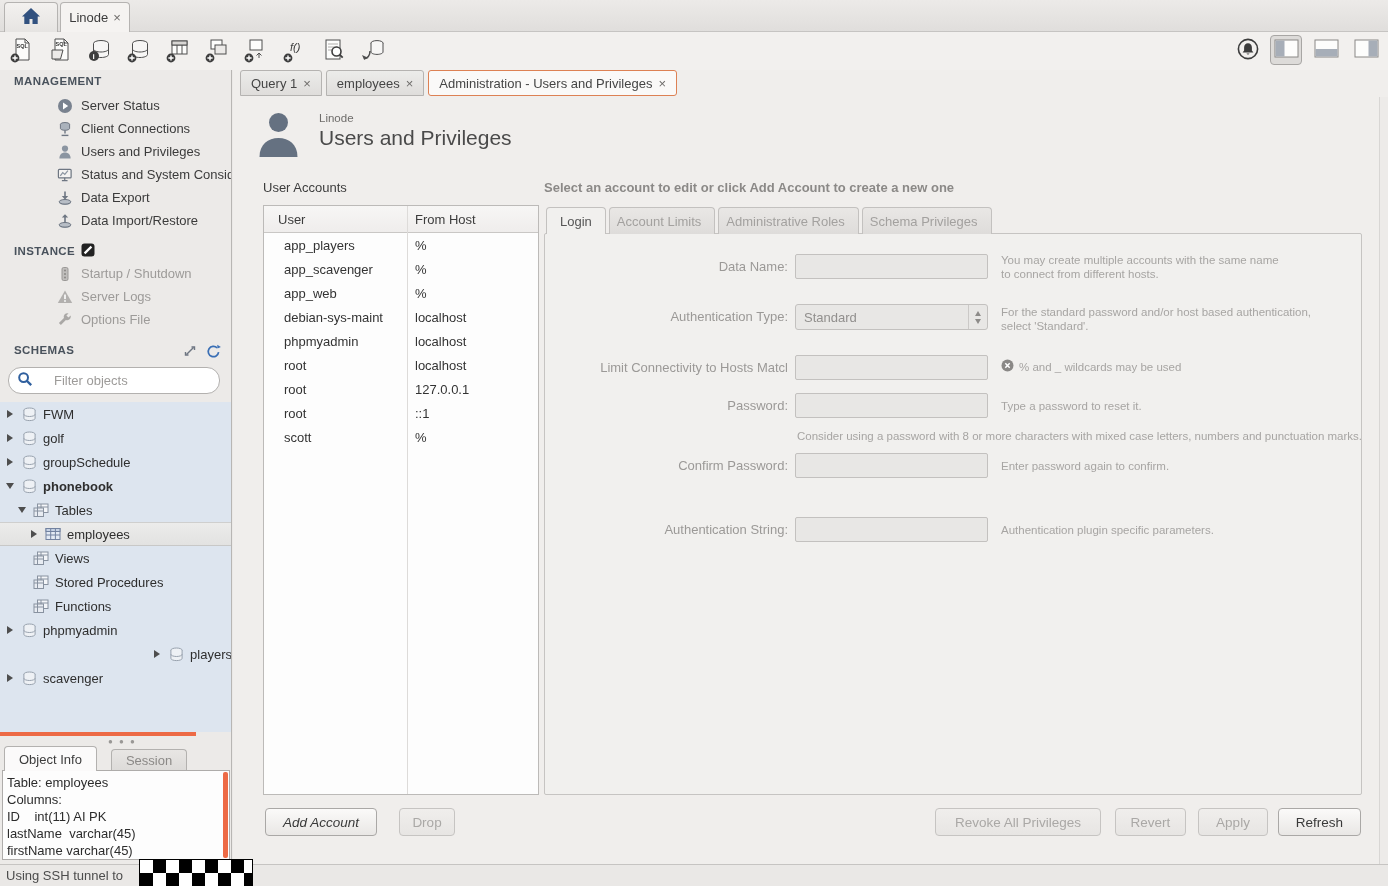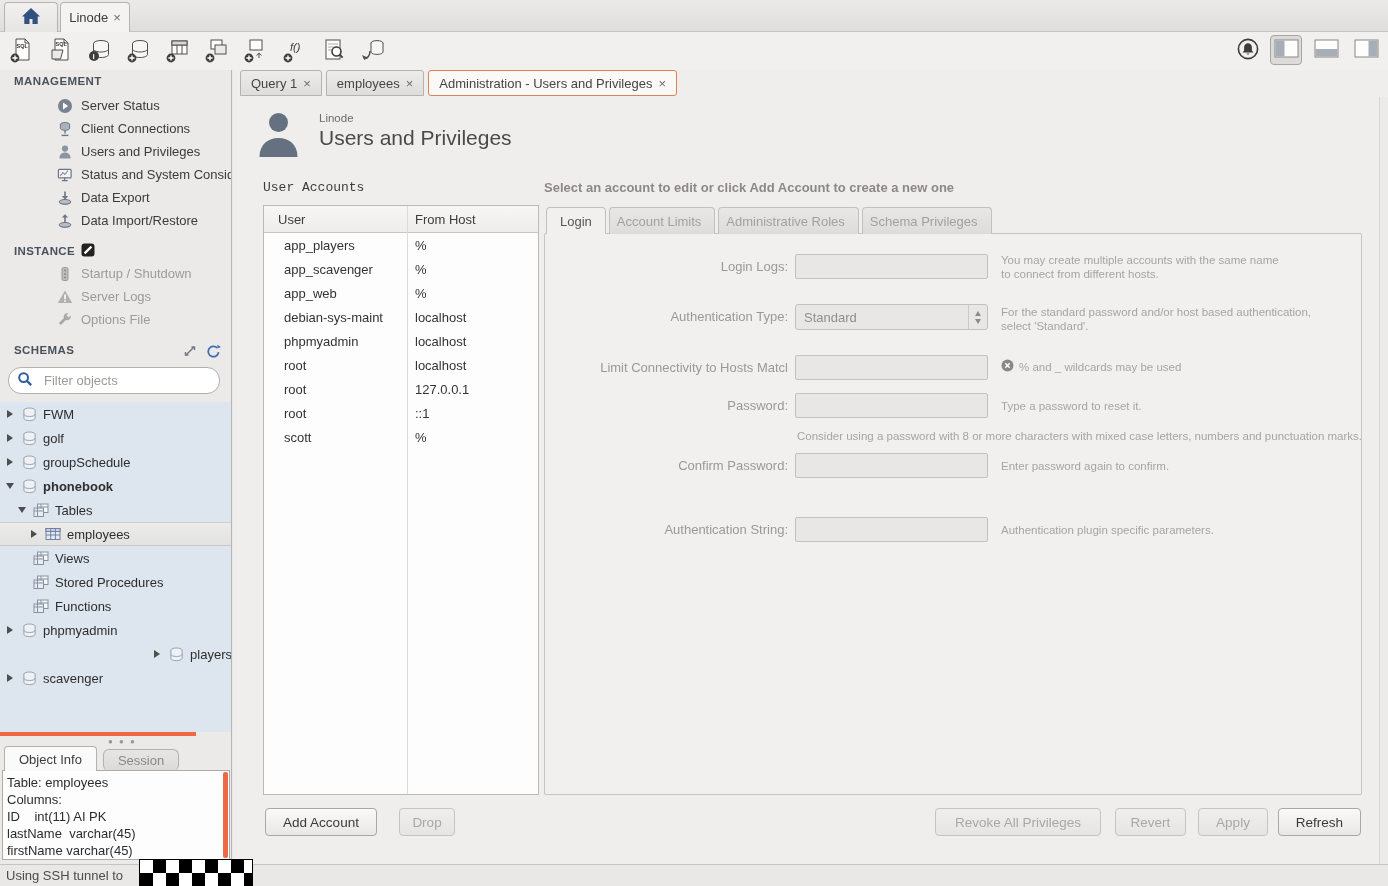--- a/index.html
+++ b/index.html
@@ -24,41 +24,41 @@
   .ptoggle.pressed { background:#dddbd9; border:1px solid #a8a6a4; }
 
   
   #sidebar { position:absolute; left:0; top:70px; width:232px; height:794px; background:#eceae8; border-right:1px solid #b8b6b4; overflow:hidden; }
   .side-header { position:absolute; left:14px; font-size:11.5px; font-weight:bold; letter-spacing:.4px; color:#49525c; display:flex; align-items:center; gap:6px; }
   .side-list { position:absolute; left:0; width:100%; }
   .side-item { height:23px; display:flex; align-items:center; gap:8px; padding-left:26px; white-space:nowrap; overflow:hidden; color:#3b3b3b;margin-left:31px; }
   .side-item.muted { color:#9d9b99; }
   .side-ico { width:16px; height:16px; flex:0 0 16px; display:flex; align-items:center; justify-content:center; }
   #schemas-actions { position:absolute; right:10px; top:274px; display:flex; gap:9px; }
-  #filter-box { position:absolute; left:8px; top:297px; width:212px; height:27px; background:#fff; border:1px solid #b3b1af; border-radius:13px; display:flex; align-items:center; padding-left:8px; gap:11px; }
+  #filter-box { position:absolute; left:8px; top:297px; width:212px; height:27px; background:#fff; border:1px solid #b3b1af; border-radius:13px; display:flex; align-items:center; padding-left:8px; gap:21px; }
   #filter-box input { border:none; outline:none; font-size:13px; color:#3c3c3c; width:160px; background:transparent; font-family:inherit; }
   #filter-box input::placeholder { color:#9d9b99; }
 
   #schema-tree { position:absolute; left:0; top:332px; width:232px; height:330px; background:#dde5ef; }
   .tree-row { height:24px; display:flex; align-items:center; gap:6px; white-space:nowrap; overflow:hidden; color:#2e2e2e; }
   .tree-row.selected { background:linear-gradient(#ececeb,#e2e2e1); border-top:1px solid #cfcfce; border-bottom:1px solid #c8c8c7; }
   .tree-row.bold { font-weight:bold; }
   .tree-arrow { width:10px; flex:0 0 10px; display:flex; justify-content:center; }
   .tri-r { width:0; height:0; border-top:4px solid transparent; border-bottom:4px solid transparent; border-left:6px solid #4e4e4e; }
   .tri-d { width:0; height:0; border-left:4px solid transparent; border-right:4px solid transparent; border-top:6px solid #4e4e4e; }
   .tree-ico { width:16px; flex:0 0 16px; display:flex; align-items:center; justify-content:center; }
 
   #orange-bar { position:absolute; left:0; top:662px; width:196px; height:4px; background:#ed6a45; }
   #splitter-dots { position:absolute; left:108px; top:667px; color:#9a9896; font-size:8px; letter-spacing:2px; }
 
   #info-tabs { position:absolute; left:4px; top:676px; display:flex; }
   .itab { height:25px; padding:0 14px; border:1px solid #b3b1af; border-bottom:none; border-radius:4px 4px 0 0;
     display:flex; align-items:center; font-size:13px; }
   .itab.active { background:#fbfafa; color:#3c3c3c; z-index:2; }
-  .itab.inactive { background:linear-gradient(#e8e6e4,#dcdad8); color:#8b8987; margin-left:6px; height:22px; margin-top:3px;border-radius:6px; }
+  .itab.inactive { background:linear-gradient(#e8e6e4,#dcdad8); color:#8b8987; margin-left:14px; height:22px; margin-top:3px; }
   #info-panel { position:absolute; left:2px; top:700px; width:228px; height:90px; background:#fdfdfd; border:1px solid #aeacaa; padding:3px 10px 0 4px; }
   #info-lines { font-size:13px; color:#2c2c2c; line-height:17px; white-space:pre; overflow:hidden; }
   #info-scrollbar { position:absolute; right:1px; top:1px; width:5px; height:86px; background:#ed6a45; border-radius:2px; }
 
   
   #statusbar { position:absolute; left:0; top:864px; width:1388px; height:22px; background:#eae8e6; border-top:1px solid #c6c4c2; }
   #status-text { position:absolute; left:6px; top:3px; color:#4c4c4c; }
   #censor { position:absolute; left:140px; top:860px; width:112px; height:26px;
     background-image:conic-gradient(#000 90deg,#fff 90deg 180deg,#000 180deg 270deg,#fff 270deg);
     background-size:26px 26px; outline:1px solid #000; z-index:5; }
@@ -71,21 +71,21 @@
   .mtab.active { background:#faf9f8; border:1px solid #dd8154; border-radius:3px; }
   .mtab .close { color:#6e6c6a; }
 
   #admin-header { position:absolute; left:23px; top:40px; display:flex; gap:18px; }
   #admin-title-block { padding-top:2px; }
   #admin-app { font-size:11.5px; color:#6e6c6a; }
   #admin-title { font-size:21px; color:#4a4a4a; margin-top:2px; }
 
   #accounts-label { position:absolute; left:30px; top:110px; color:#55535
 
-1;font-family:Liberation Mono, monospace; }
+1; }
   #accounts-panel { position:absolute; left:30px; top:135px; width:276px; height:590px; background:#fdfdfd; border:1px solid #bcbab8; }
   #accounts-divider { position:absolute; left:143px; top:0; bottom:0; width:1px; background:#dddbd9; }
   #accounts-head { height:27px; border-bottom:1px solid #c9c7c5; background:linear-gradient(#f7f6f5,#efedec); display:flex; align-items:center; }
   .acct-col-user { width:143px; padding-left:14px; }
   .acct-col-host { padding-left:8px; }
   #accounts-rows .acct-row { height:24px; display:flex; align-items:center; color:#333; }
   #accounts-rows .acct-user { width:143px; padding-left:20px; overflow:hidden; white-space:nowrap; }
   #accounts-rows .acct-host { padding-left:8px; }
 
   #editor-prompt { position:absolute; left:311px; top:110px; font-weight:bold; color:#8b8987; }
@@ -626,21 +626,21 @@
   <div id="editor-tabs">
       <div class="etab active">Login</div>
       <div class="etab disabled">Account Limits</div>
       <div class="etab disabled">Administrative Roles</div>
       <div class="etab disabled">Schema Privileges</div>
     </div>
 
   <div id="editor-panel">
 
     <div class="frow" style="top:19px;">
-      <label class="flabel">Login Logs:</label>
+      <label class="flabel">Data Name:</label>
       <input class="finput" disabled="" value="" style="">
       <div class="fhint">
         <div>You may create multiple accounts with the same name</div>
         <div>to connect from different hosts.</div>
       </div>
     </div>
 
     <div class="frow" style="top:69px;">
       <label class="flabel">Authentication Type:</label>
       <div class="fselect">
@@ -688,21 +688,21 @@
 
     <div class="frow" style="top:282px;">
       <label class="flabel">Authentication String:</label>
       <input class="finput" disabled="" value="" style="">
       <div class="fhint mid">
         <div>Authentication plugin specific parameters.</div>
       </div>
     </div>
   </div>
 
-  <div class="btn" style="left:32px; top:738px; width:112px;">Add Account</div>
+  <div class="btn" style="left:32px; top:738px; width:112px;font-style:italic;">Add Account</div>
   <div class="btn disabled" style="left:166px; top:738px; width:56px;">Drop</div>
   <div class="btn disabled" style="left:702px; top:738px; width:166px;">Revoke All Privileges</div>
   <div class="btn disabled" style="left:882px; top:738px; width:71px;">Revert</div>
   <div class="btn disabled" style="left:965px; top:738px; width:70px;">Apply</div>
   <div class="btn" style="left:1045px; top:738px; width:83px;">Refresh</div>
 </div>
 
 <div id="statusbar">
   <div id="status-text">Using SSH tunnel to</div>
 

